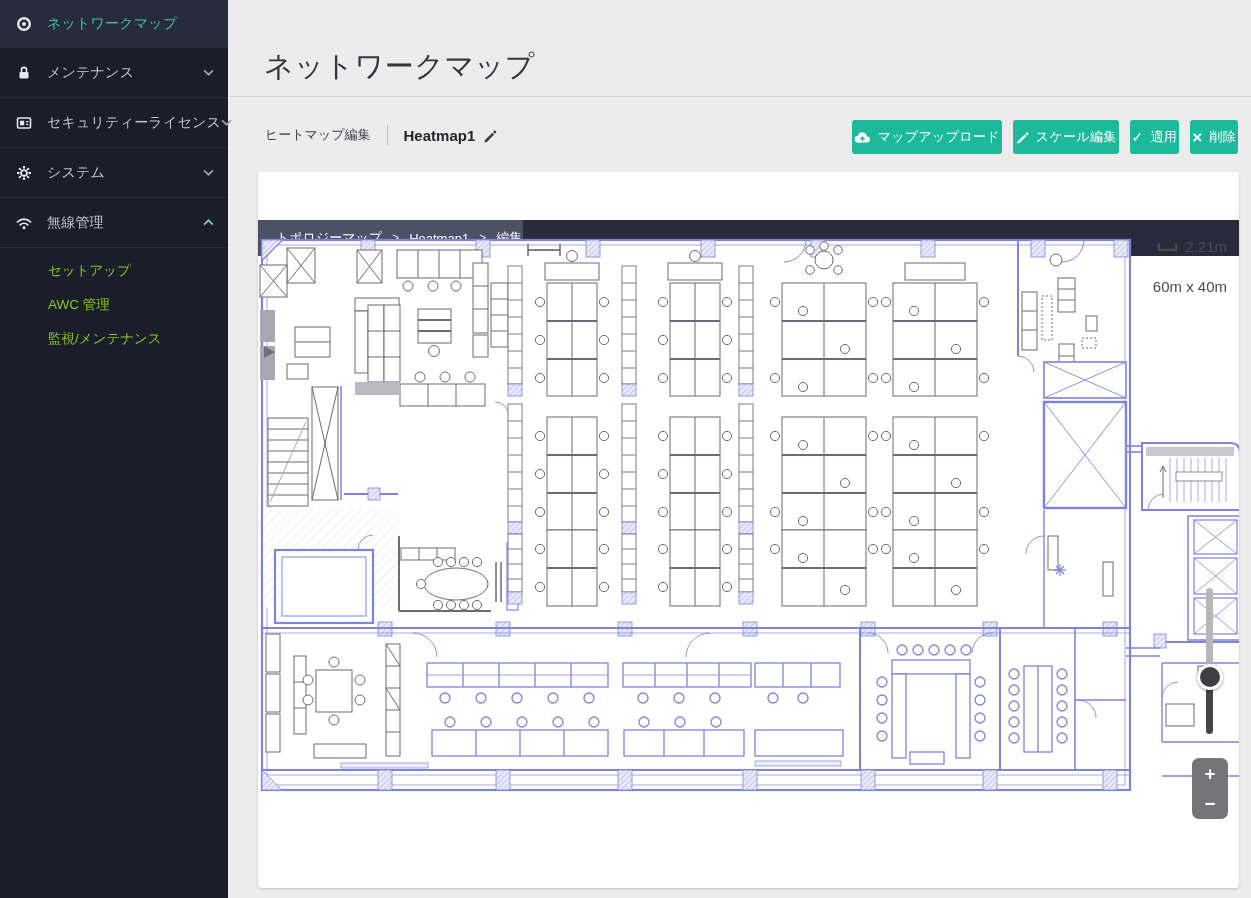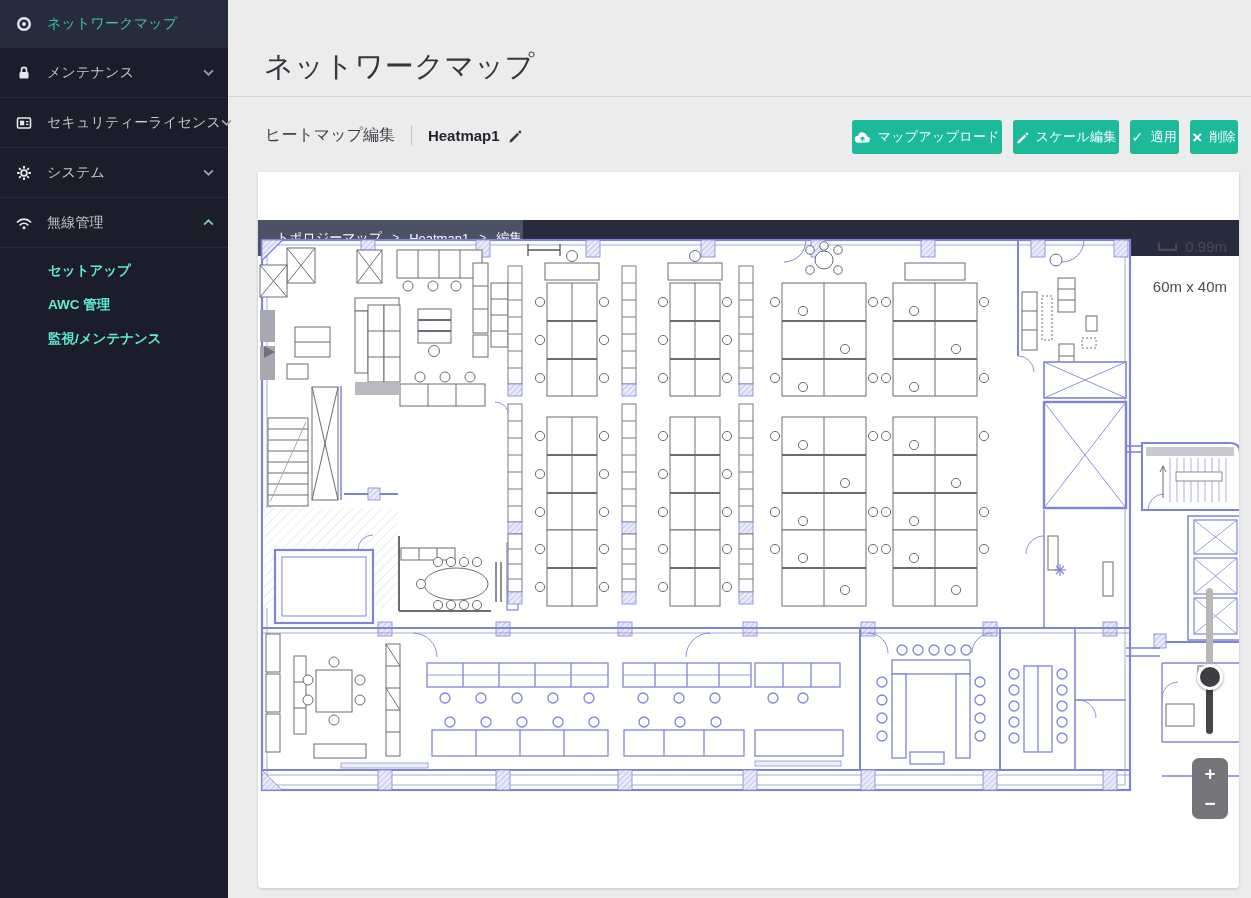--- a/index.html
+++ b/index.html
@@ -14,26 +14,26 @@
   .nav-item{height:50px;display:flex;align-items:center;padding:0 14px;
     border-bottom:1px solid #262a37;cursor:pointer;box-sizing:border-box;}
   .nav-item:first-child{height:48px;}
   .nav-item.active{background:#272c3c;}
   .nav-icon{width:20px;height:18px;margin-right:13px;display:flex;align-items:center;justify-content:center;flex:none;}
   .nav-label{font-size:14px;color:#c2c6d0;letter-spacing:.2px;white-space:nowrap;}
   .nav-item.active .nav-label{color:#41c1a4;}
   .nav-chevron{margin-left:auto;display:flex;align-items:center;}
   .sub-items{margin-top:6px;}
   .sub-item{height:34px;display:flex;align-items:center;padding-left:48px;cursor:pointer;}
-  .sub-label{font-size:13.5px;color:#5eead4;font-weight:bold;}
+  .sub-label{font-size:13.5px;color:#84cc16;}
   
   .page-title{position:absolute;left:264px;top:28px;font-size:29px;color:#33353f;font-weight:400;letter-spacing:.5px;}
   .title-divider{position:absolute;left:229px;right:0;top:96px;border-top:1px solid #d2d2d2;}
   .toolbar-left{position:absolute;left:265px;top:120px;height:30px;display:flex;align-items:center;}
-  .section-label{font-size:16px;color:#3f4149;}
+  .section-label{font-size:13px;color:#3f4149;}
   .vbar{width:1px;height:20px;background:#c2c2c2;margin:0 16px;}
   .map-name{font-size:15px;font-weight:700;color:#23252d;}
   .edit-pencil{margin-left:7px;display:flex;align-items:center;cursor:pointer;}
   .toolbar-right{position:absolute;right:13px;top:120px;display:flex;gap:11px;}
   .btn{height:34px;display:flex;align-items:center;gap:7px;padding:0 2px;
     background:#1cb99a;color:#fff;font-size:13px;border:none;border-radius:3px;cursor:pointer;
     font-family:inherit;letter-spacing:.3px;}
   .btn .glyph{font-size:14px;font-weight:700;line-height:1;}
   
   .panel{position:absolute;left:258px;top:172px;width:981px;height:716px;background:#fff;
@@ -663,21 +663,21 @@
   </svg>
   </div>
 
   <div class="scale-box">
     <div class="scale-row">
       <span style="display:flex;">
         <svg width="21" height="12" viewBox="0 0 22 12">
             <path d="M2,2 v7 h18 v-7" fill="none" stroke="#4b4b52" stroke-width="2.2"></path>
           </svg>
       </span>
-      <span>0.99m</span>
+      <span>2.21m</span>
     </div>
     <div class="dims-row">60m x 40m</div>
   </div>
 
   <div class="zslider-track">
     <div class="zslider-top"></div>
     <div class="zslider-bottom"></div>
   </div>
   <div class="zslider-handle"></div>
   <div class="zoom-box">

